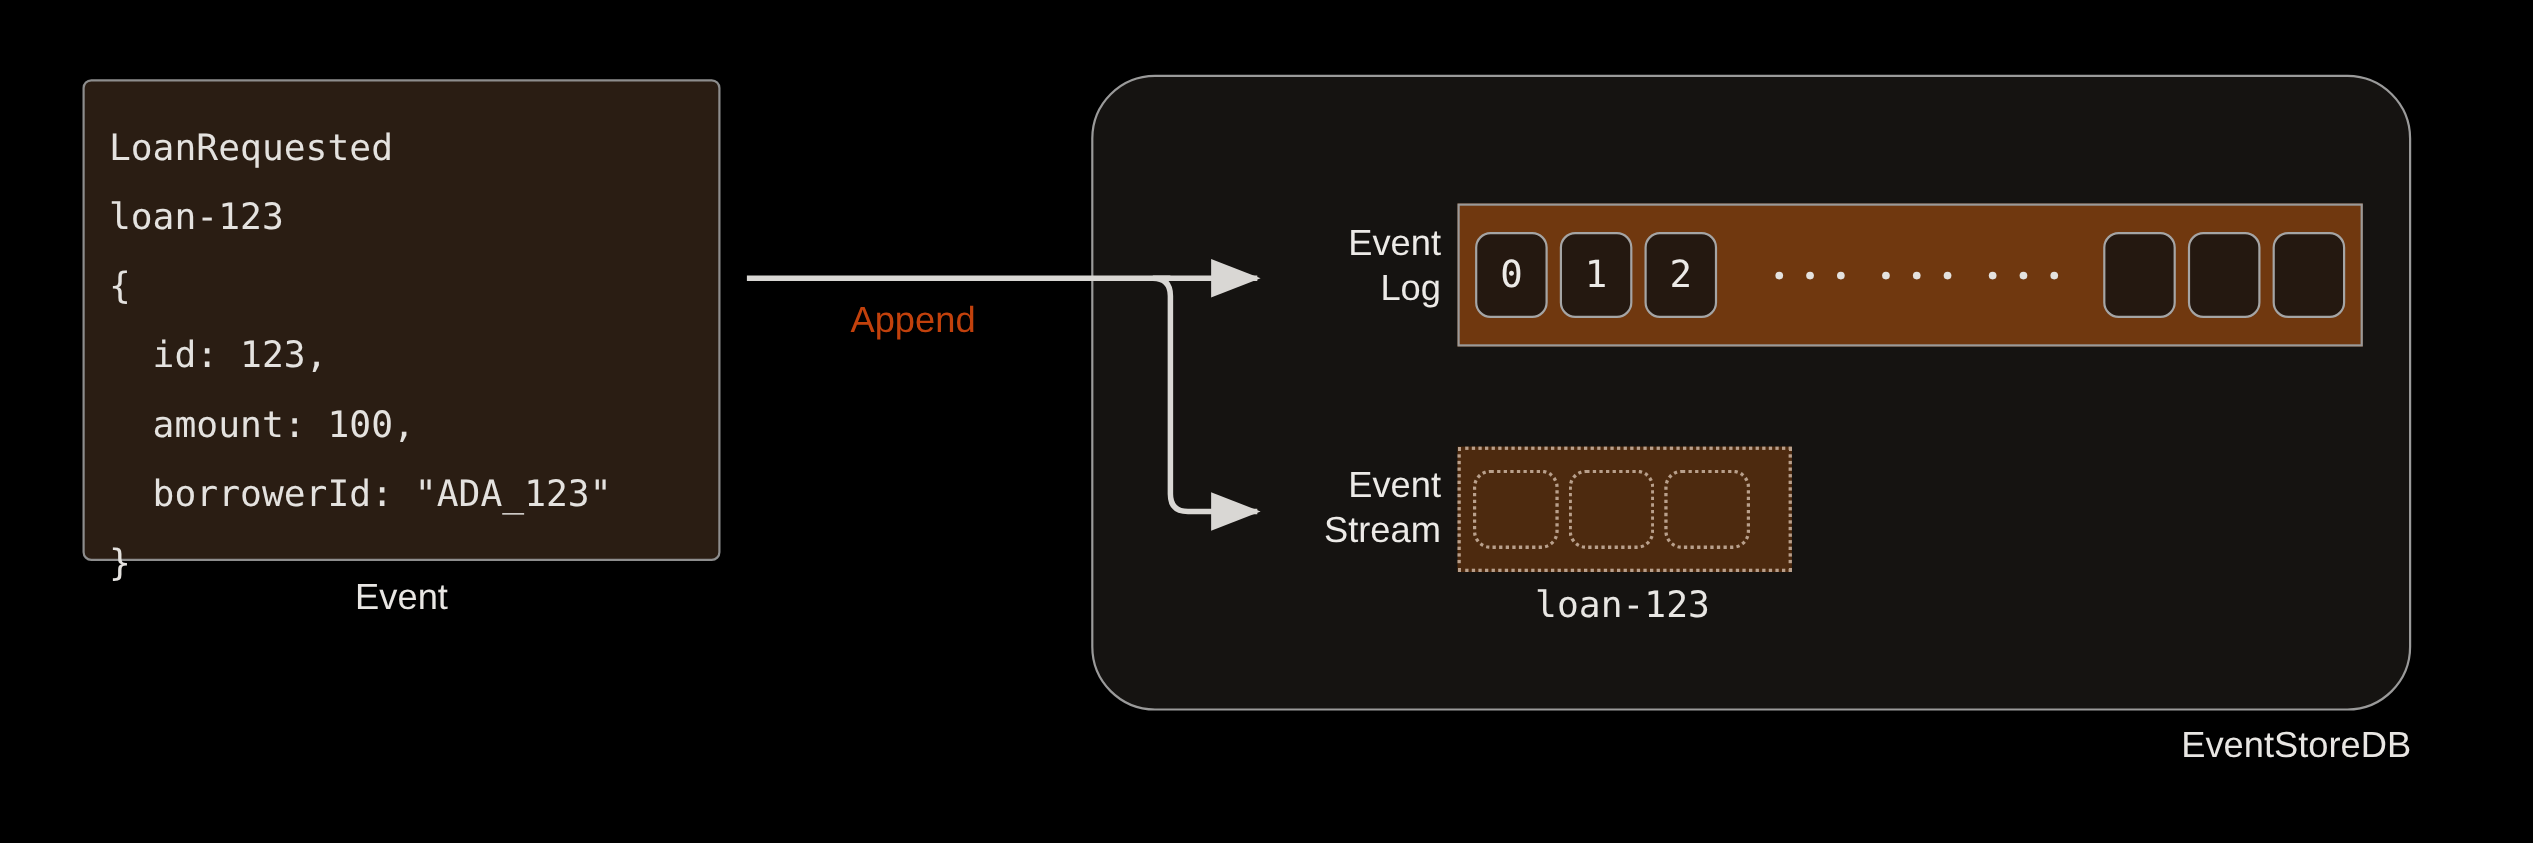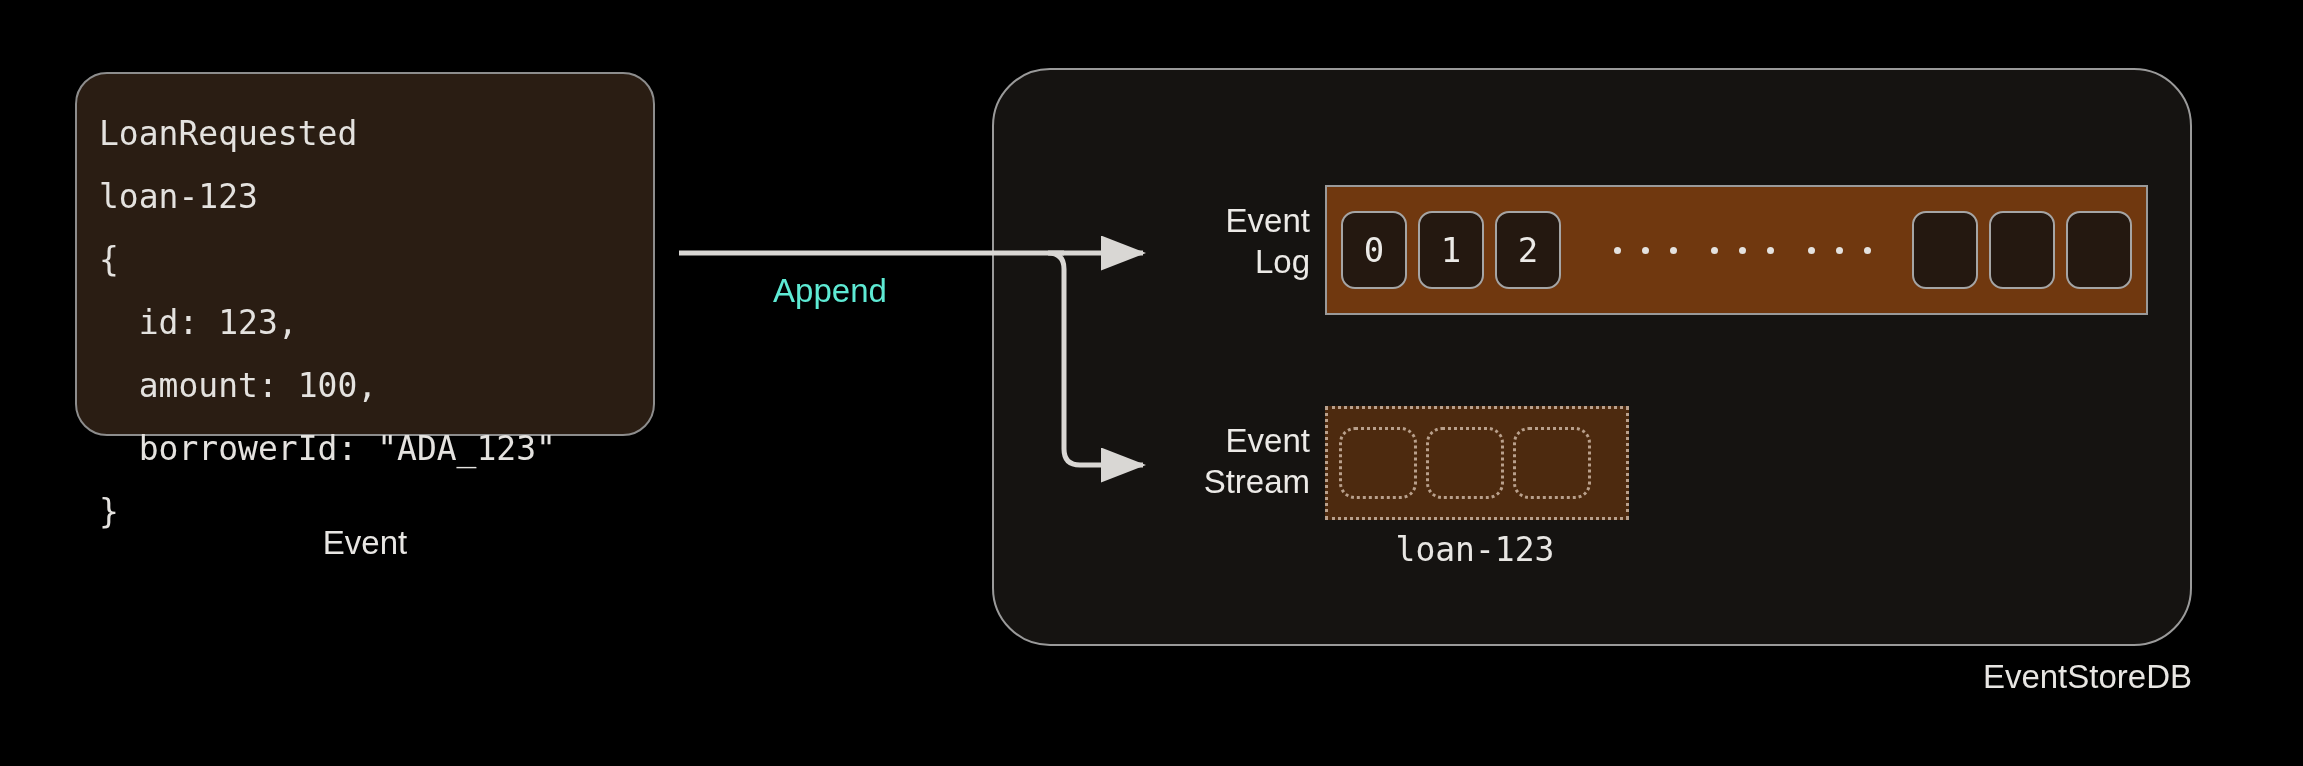--- a/index.html
+++ b/index.html
@@ -20,24 +20,24 @@
     position: absolute;
     inset: 0;
   }
 
   
   #event-card {
     position: absolute;
     left: 75px;
     top: 72px;
     width: 580px;
-    height: 364px;
+    height: 438px;
     background: #2a1d13;
     border: 2px solid #8d8d8d;
-    border-radius: 32px;
+    border-radius: 8px;
     box-sizing: border-box;
   }
   #event-code {
     position: absolute;
     left: 22px;
     top: 28px;
     right: 10px;
     font-family: "DejaVu Sans Mono", "Liberation Mono", monospace;
     font-size: 33px;
     line-height: 63px;
@@ -186,21 +186,21 @@
     height: 766px;
     pointer-events: none;
   }
   #append-label {
     position: absolute;
     left: 700px;
     top: 272px;
     width: 260px;
     text-align: center;
     font-size: 33px;
-    color: #5eead4;
+    color: #c2410c;
   }
 </style>
 </head>
 <body>
 
 <div class="stage">
 
   <div id="event-card">
     <div id="event-code">LoanRequested
 loan-123

